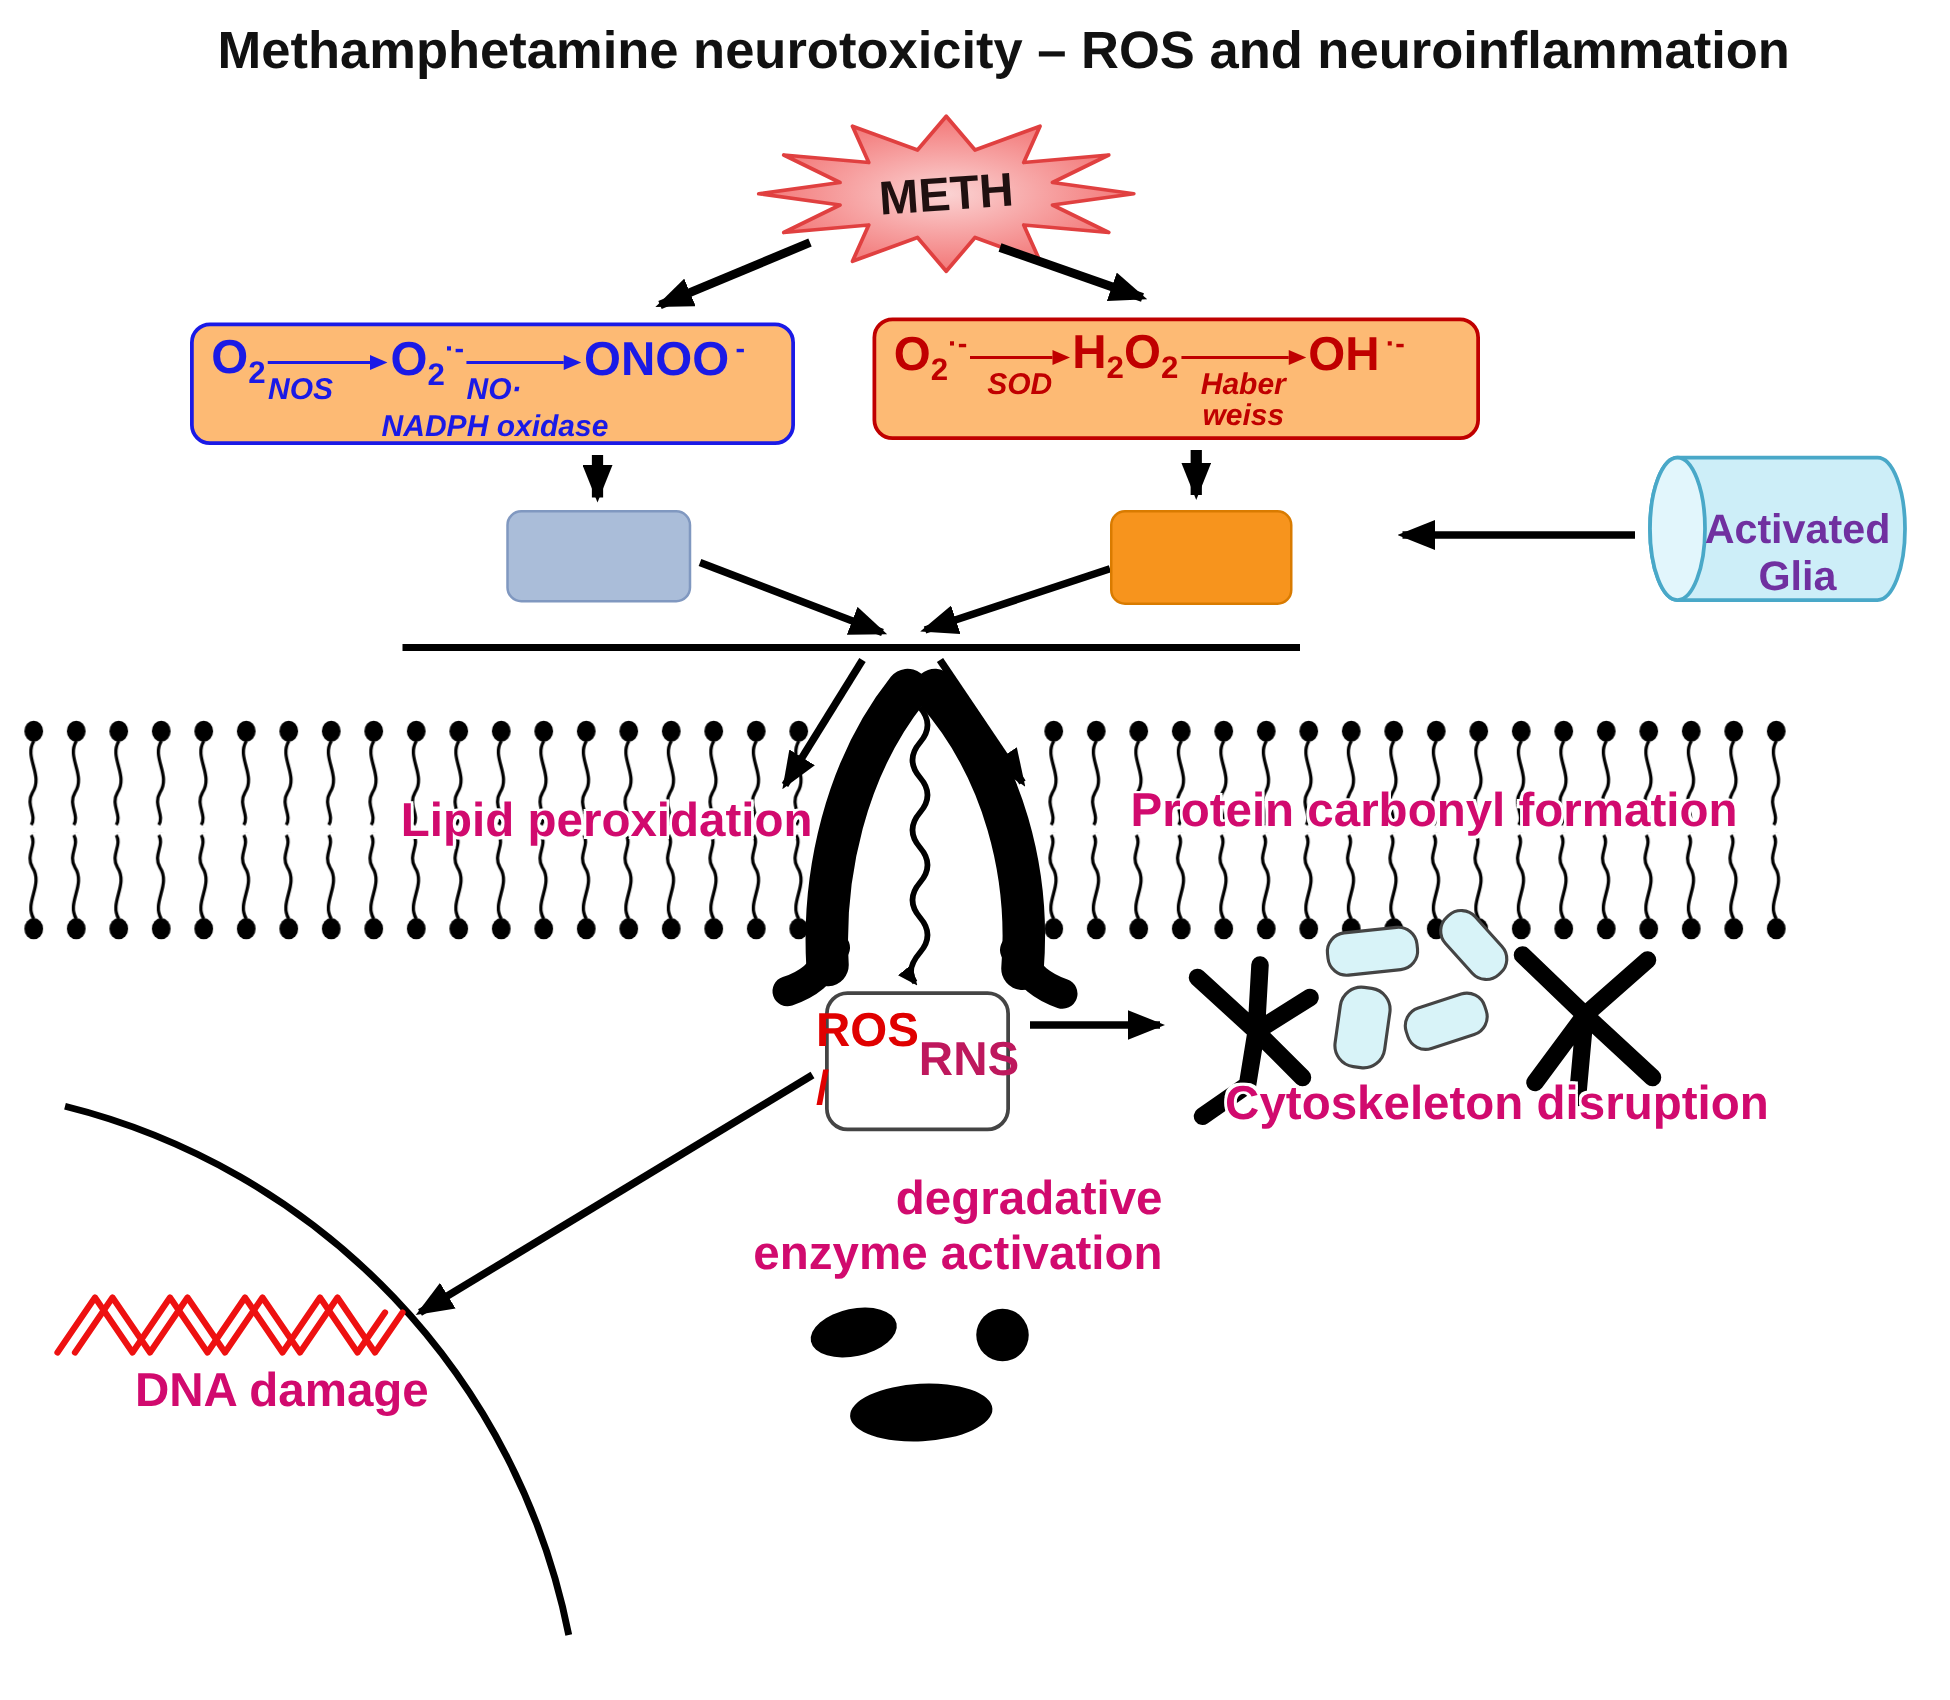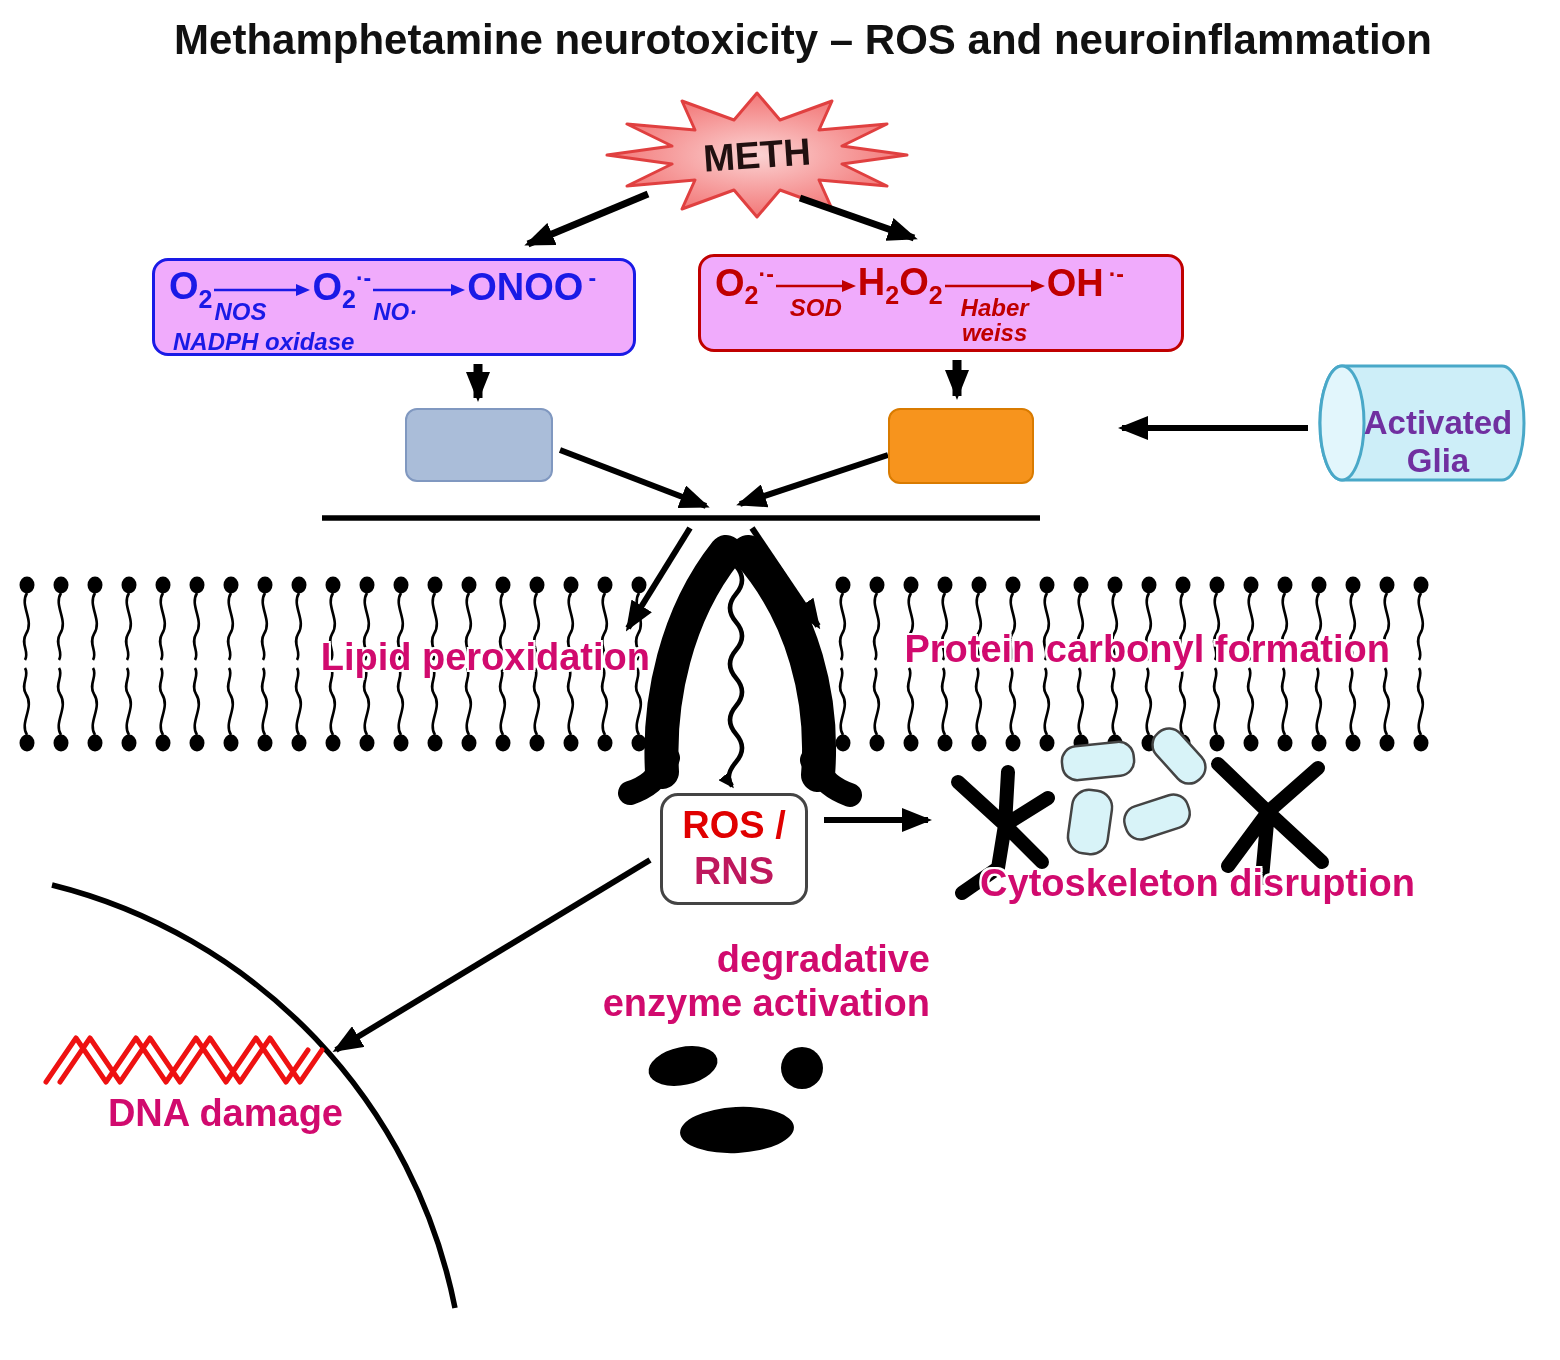--- a/index.html
+++ b/index.html
@@ -5,22 +5,22 @@
   * { margin:0; padding:0; box-sizing:border-box; }
   html,body { width:1560px; height:1360px; background:#ffffff;
     font-family:"Liberation Sans", sans-serif; }
   .canvas { position:absolute; left:0; top:0; width:1560px; height:1360px; overflow:hidden; }
   .art { position:absolute; left:0; top:0; }
 
   .title { position:absolute; top:16px; left:0; width:100%; text-align:center;
     font-size:42px; font-weight:bold; color:#111; letter-spacing:0px;padding-left:46px; }
 
   
-  .formula-box { position:absolute; background:#f0abfc; display:flex; flex-direction:column;
-    padding:4px 14px; overflow:visible; }
+  .formula-box { position:absolute; background:#fdba74; display:flex; flex-direction:column;
+    padding:4px 14px; overflow:visible;text-align:center; }
   .nos-box { left:152px; top:258px; width:484px; height:98px;
     border:3px solid #1a1ae6; border-radius:16px; color:#1a1ae6; }
   .sod-box { left:698px; top:254px; width:486px; height:98px;
     border:3px solid #c00000; border-radius:16px; color:#c00000; }
   .frow { display:flex; align-items:flex-start; }
   .species { font-size:38px; font-weight:bold; line-height:1.15; white-space:nowrap; }
   .species sub { font-size:25px; font-weight:bold; }
   .species sup { font-size:23px; font-weight:bold; }
   .sup-gap { margin-left:5px; }
   .farrow { display:inline-flex; flex-direction:column; align-items:center;
@@ -48,21 +48,21 @@
       2px 2px 0 #fff, -2px -2px 0 #fff, 2px -2px 0 #fff, -2px 2px 0 #fff; }
   .lipid-label   { left:250px; top:636px; width:400px; }
   .protein-label { left:815px; top:628px; width:575px; }
   .cyto-label    { left:900px; top:862px; width:515px; }
   .deg-label     { left:535px; top:938px; width:395px; }
   .dna-label     { left:48px;  top:1092px; width:295px; }
 
   
   .ros-box { position:absolute; left:660px; top:793px; width:148px; height:112px;
     background:#fff; border:3.5px solid #444; border-radius:18px;
-    display:flex; flex-direction:column; align-items:center; justify-content:center;
+    display:flex; flex-direction:row; align-items:center; justify-content:center;
     font-size:38px; font-weight:bold; line-height:1.2; }
   .ros-line1 { color:#e00000; }
   .ros-line2 { color:#be185d; }
 
   .meth-text { font-size:38px; font-weight:bold; fill:#201010; }
 </style>
 </head>
 <body>
 
 <div class="canvas">

